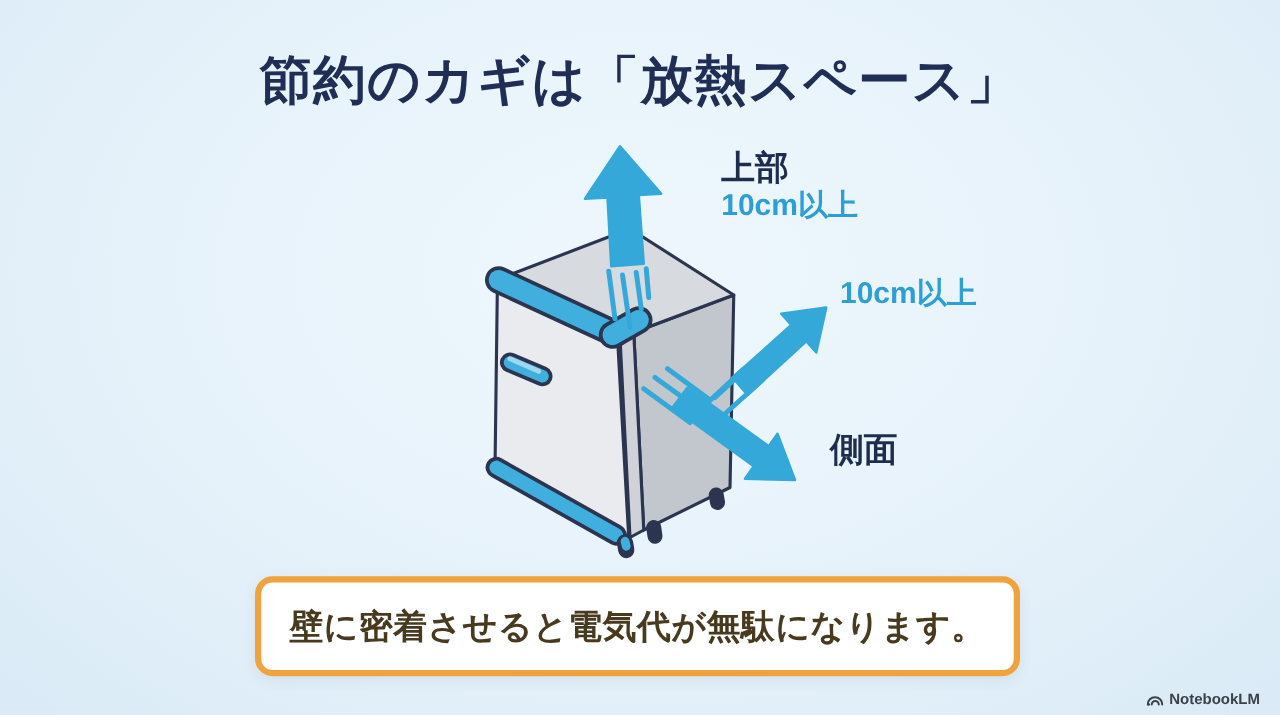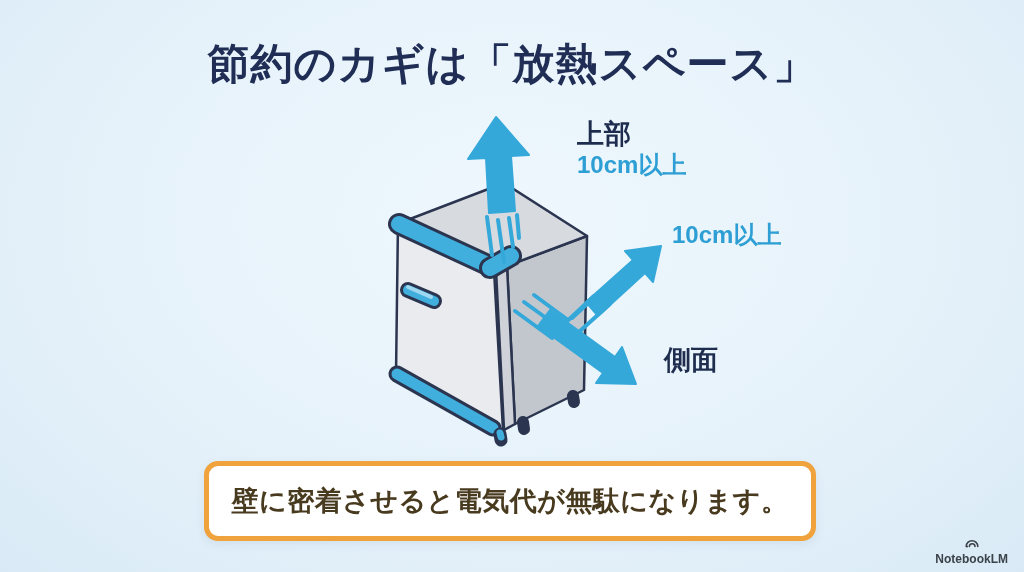--- a/index.html
+++ b/index.html
@@ -30,21 +30,21 @@
     background:#ffffff;border:5px solid #f0a23c;border-radius:14px;
     display:flex;align-items:center;justify-content:center;
     box-shadow:0 3px 10px rgba(80,110,140,0.10);
   }
   .callout-text{
     font-size:27px;font-weight:700;color:#483a1e;letter-spacing:0.5px;white-space:nowrap;
   }
   .watermark{
     position:absolute;right:16px;bottom:6px;
     display:flex;align-items:center;gap:4px;
-    font-size:12px;font-weight:600;color:#3b4249;flex-direction:column;
+    font-size:12px;font-weight:600;color:#3b4249;
   }
   .watermark svg{display:block;}
 </style>
 </head>
 <body>
 
 <div class="slide">
 
   <div class="title">節約のカギは「放熱スペース」</div>
 

